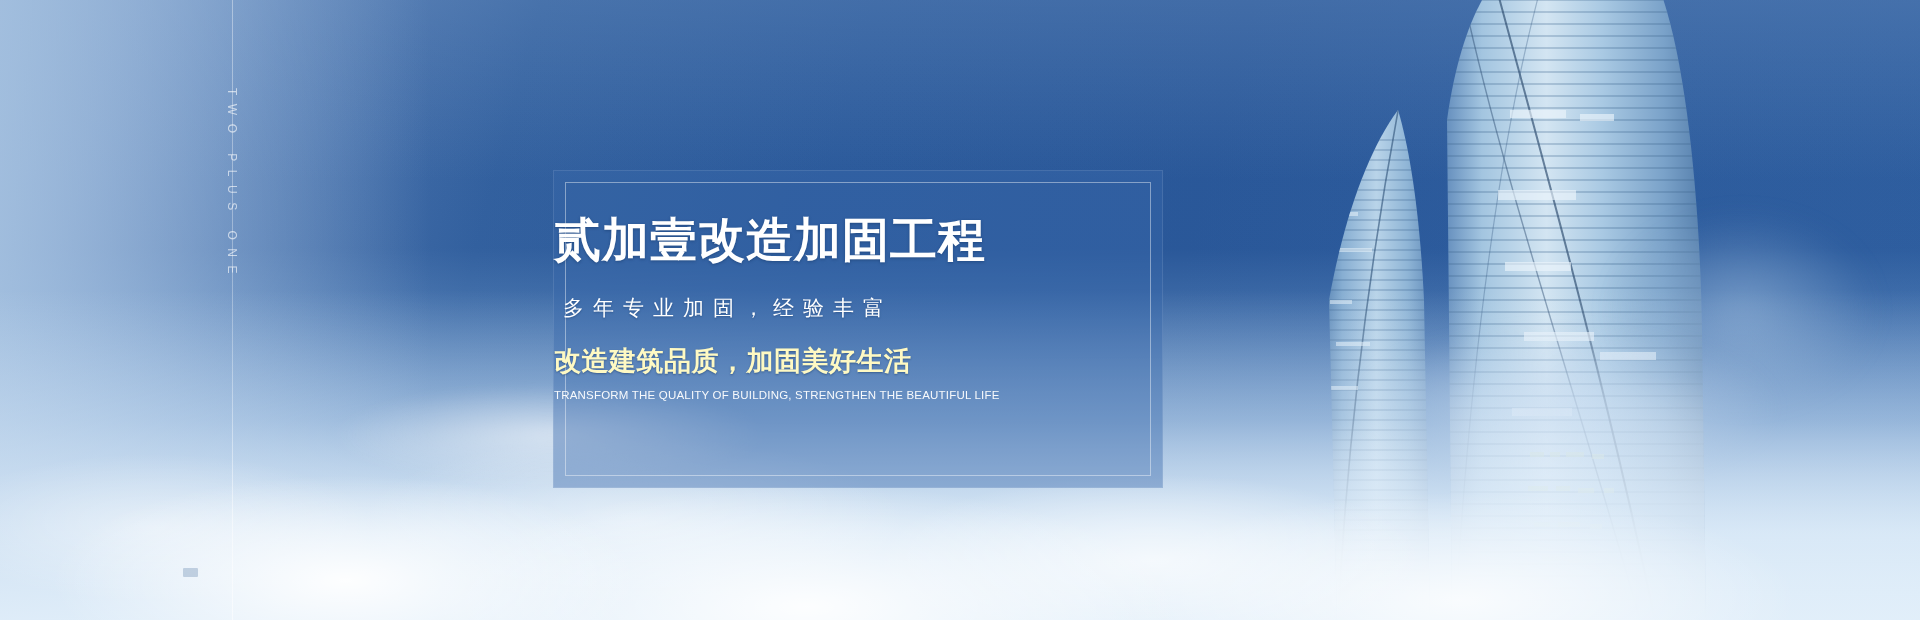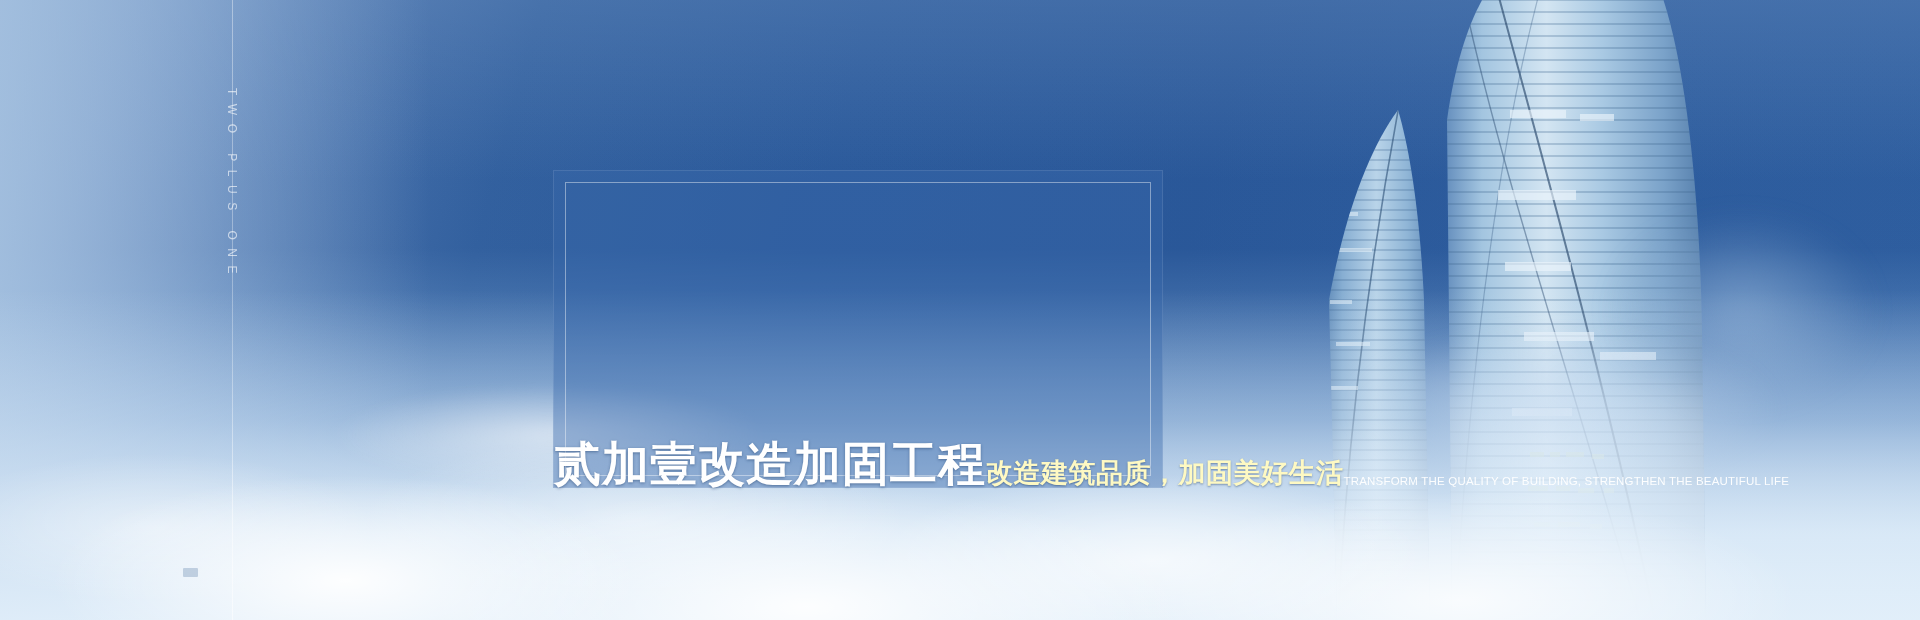--- a/index.html
+++ b/index.html
@@ -105,21 +105,21 @@
     background:rgba(58,104,172,0.42);
     border:1px solid rgba(255,255,255,0.10);
   }
   .panel-inner-border {
     position:absolute; left:11px; top:11px; right:11px; bottom:11px;
     border:1px solid rgba(255,255,255,0.42);
     pointer-events:none;
   }
   .panel-content {
     position:absolute; left:0; right:0; top:0; bottom:0;
-    display:flex; flex-direction:row; align-items:flex-end;
+    display:flex; flex-direction:column; align-items:flex-start;
     padding-top:45px;
   }
 
   .headline {
     color:#ffffff;
     font-size:47px;
     font-weight:bold;
     letter-spacing:1px;
     line-height:1;
     white-space:nowrap;
@@ -358,18 +358,19 @@
   <div class="cloud-wisp-a"></div>
 
   <div class="vrule"></div>
   <div class="vtext">TWO PLUS ONE</div>
   <div class="corner-mark"></div>
 
   <div class="panel">
     <div class="panel-inner-border"></div>
     <div class="panel-content">
       <div class="headline">贰加壹改造加固工程</div>
+      <div class="subline">多年专业加固，经验丰富</div>
       <div class="slogan">改造建筑品质，加固美好生活</div>
       <div class="slogan-en">TRANSFORM THE QUALITY OF BUILDING, STRENGTHEN THE BEAUTIFUL LIFE</div>
     </div>
   </div>
 
 </div>
 
 </body></html>

